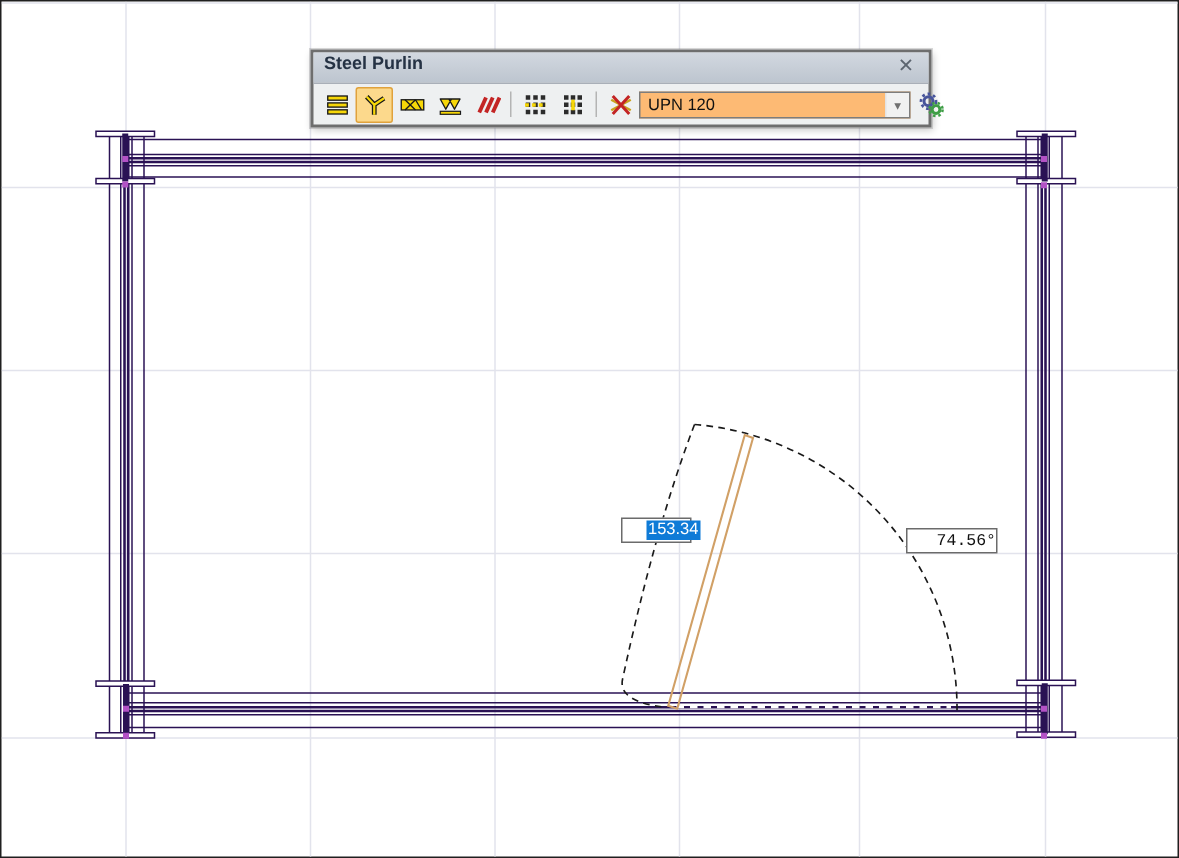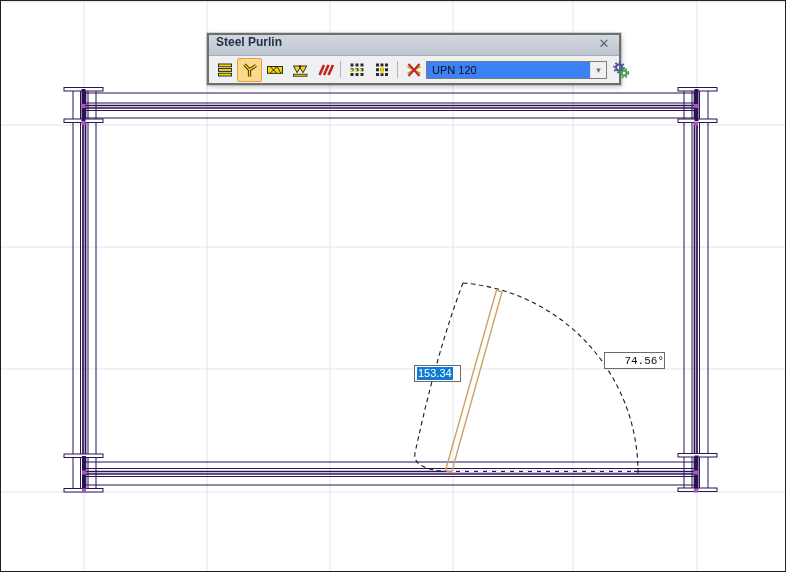--- a/index.html
+++ b/index.html
@@ -13,31 +13,31 @@
           box-shadow:0 0 0 1px rgba(130,130,130,.30),1px 2px 5px rgba(0,0,0,.22);}
   .titlebar{height:20px;display:flex;padding:0 5px 0 7px;
             background:linear-gradient(#d2d8e0,#bdc5cf);border-bottom:1px solid #a9afb8;}
   .title{flex:1;font-size:12px;font-weight:bold;color:#253244;}
   .close-btn{width:20px;text-align:center;font-size:13px;color:#5c6570;line-height:18px;}
   .toolrow{height:27px;display:flex;align-items:center;padding:0 3px;}
   .tool-btn{width:23px;height:22px;display:flex;align-items:center;justify-content:center;
             border:1px solid transparent;border-radius:2px;flex:0 0 auto;}
   .tool-btn.selected{background:#fcd98c;border-color:#e0a23c;}
   .sep{width:1px;height:17px;background:#b4b4b4;margin:0 3px;flex:0 0 auto;}
-  .combo{width:181px;height:18px;box-sizing:border-box;border:1px solid #7d7d7d;background:#3b82f6;
+  .combo{width:181px;height:18px;box-sizing:border-box;border:1px solid #7d7d7d;background:#fdba74;
          display:flex;align-items:center;font-size:11px;color:#111;flex:0 0 auto;}
   .combo-text{flex:1;padding-left:5px;}
   .combo-arrow{width:15px;height:16px;background:#f1f1f1;border-left:1px solid #e3e3e3;
                display:flex;align-items:center;justify-content:center;font-size:9px;color:#707070;}
   .gear-btn{width:24px;height:22px;display:flex;align-items:center;justify-content:center;margin-left:2px;flex:0 0 auto;}
 
   
   .dim-box{position:absolute;box-sizing:border-box;height:17px;background:#fff;border:1px solid #6b6b6b;
            font-size:11px;display:flex;align-items:center;}
-  .len-box{left:413px;top:364px;width:47px;padding:0 2px;}
+  .len-box{left:413px;top:344px;width:47px;padding:0 16px;}
   .len-box .sel{background:#0f7bd7;color:#fff;padding:0 1px;line-height:13px;}
   .ang-box{left:603px;top:351px;width:61px;justify-content:flex-end;color:#111;font-family:Liberation Mono, monospace;}
 </style>
 </head>
 <body>
 
 <div class="screen">
 
   <svg class="canvas" width="786" height="572">
 

